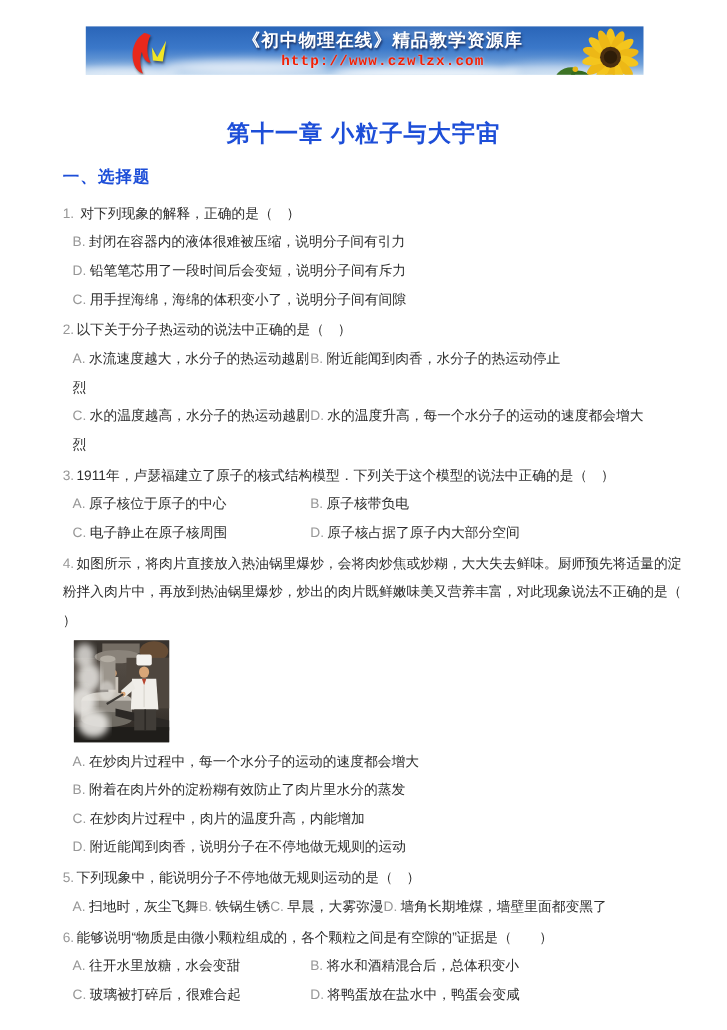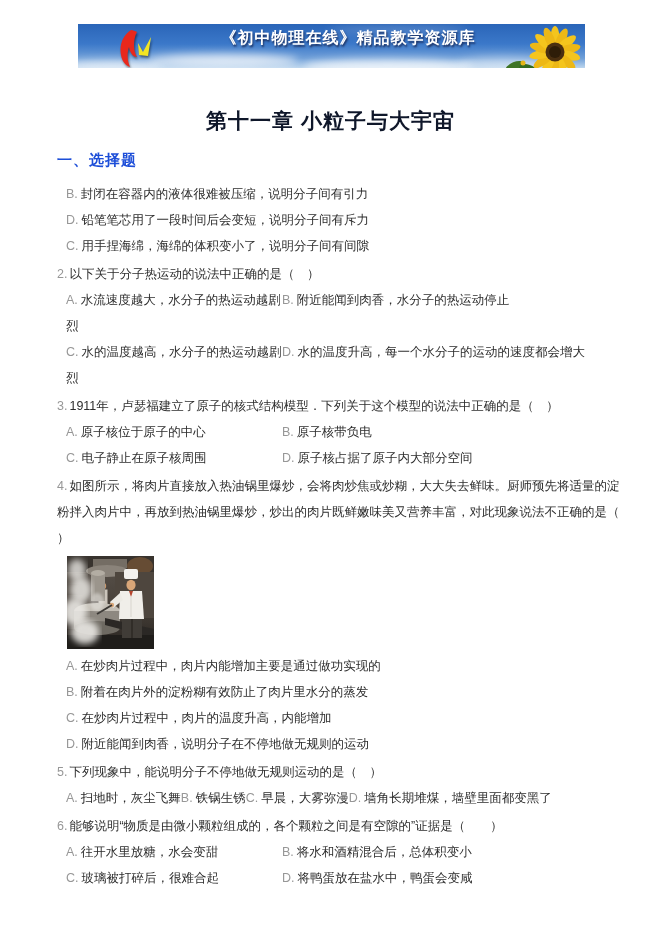--- a/index.html
+++ b/index.html
@@ -30,21 +30,21 @@
   .banner-url {
     margin-top:3px; color:#f21f04; font-family:"Liberation Mono","DejaVu Sans Mono",monospace;
     font-size:13px; font-weight:bold; letter-spacing:1px; white-space:nowrap;
     text-shadow:0 0 2px rgba(255,255,255,.75);
   }
   .sunflower-svg { position:absolute; right:-4px; top:1px; }
 
   
   .doc-title {
     position:absolute; top:107px; left:0; width:100%; margin:0; text-align:center;
-    font-size:21px; font-weight:bold; letter-spacing:1px; color:#0f172a;
+    font-size:21px; font-weight:bold; letter-spacing:1px; color:#1d4ed8;
   }
   .section-heading {
     position:absolute; top:151px; left:57px;
     font-size:15px; font-weight:bold; color:#1d4ed8; letter-spacing:1px;
   }
   .content { position:absolute; top:181px; left:57px; width:565px; }
   .question { margin-bottom:2px; }
   .stem { font-size:12.5px; line-height:26px; color:#2d2d2d; }
   .qnum { color:#979797; margin-right:2px; }
   .opt { font-size:12.5px; line-height:26px; color:#2d2d2d; }
@@ -66,20 +66,21 @@
     <div class="cloud c4"></div>
     <div class="cloud c5"></div>
 
     <svg class="logo-svg" width="44" height="40" viewBox="0 0 44 40">
       <path d="M21 1 C13 6 9 16 11 26 C12 32 15 36 20 38 C17 31 17 24 19 18 C20 24 23 28 27 28 C23 22 23 10 27 3 C25 2 23 1 21 1 Z" fill="#e8281c"></path>
       <path d="M28 14 L33 23 L41 8 L38 27 L29 26 Z" fill="#f2e524"></path>
     </svg>
 
     <div class="banner-text">
       <div class="banner-title">《初中物理在线》精品教学资源库</div>
+      <div class="banner-url">http://www.czwlzx.com</div>
     </div>
 
     <svg class="sunflower-svg" width="96" height="48" viewBox="0 0 96 48">
 
       <ellipse cx="22" cy="42" rx="10" ry="5" fill="#3e7426" transform="rotate(-22 22 42)"></ellipse>
       <ellipse cx="35" cy="44" rx="9" ry="4.5" fill="#346a1f" transform="rotate(14 35 44)"></ellipse>
       <circle cx="30" cy="38" r="2.5" fill="#e6b616"></circle>
 
       <g>
         <ellipse cx="62" cy="13" rx="4.5" ry="12" fill="#f4c51d" transform="rotate(0 62 27)"></ellipse>
@@ -101,20 +102,21 @@
       <circle cx="62" cy="27" r="6" fill="#2e1d08"></circle>
     </svg>
   </div>
 
   <h1 class="doc-title">第十一章 小粒子与大宇宙</h1>
 
   <div class="section-heading">一、选择题</div>
 
   <div class="content">
       <div class="question">
+        <div class="stem"><span class="qnum">1.</span><span> 对下列现象的解释，正确的是（　）</span></div>
         <div class="opts opts-stack">
           <div class="opt"><span class="olabel">B.</span><span>封闭在容器内的液体很难被压缩，说明分子间有引力</span></div>
           <div class="opt"><span class="olabel">D.</span><span>铅笔笔芯用了一段时间后会变短，说明分子间有斥力</span></div>
           <div class="opt"><span class="olabel">C.</span><span>用手捏海绵，海绵的体积变小了，说明分子间有间隙</span></div>
         </div>
       </div>
       <div class="question">
         <div class="stem"><span class="qnum">2.</span><span>以下关于分子热运动的说法中正确的是（　）</span></div>
         <div class="opts opts-grid2">
           <div class="opt"><span class="olabel">A.</span><span>水流速度越大，水分子的热运动越剧烈</span></div>
@@ -183,21 +185,21 @@
 
       <g fill="#eae8e4">
         <ellipse cx="10" cy="14" rx="9" ry="11" opacity="0.8" filter="url(#blur3)"></ellipse>
         <ellipse cx="14" cy="34" rx="11" ry="13" opacity="0.85" filter="url(#blur3)"></ellipse>
         <ellipse cx="8" cy="56" rx="12" ry="14" opacity="0.9" filter="url(#blur3)"></ellipse>
         <ellipse cx="18" cy="76" rx="14" ry="12" opacity="0.9" filter="url(#blur3)"></ellipse>
         <ellipse cx="30" cy="46" rx="7" ry="9" opacity="0.5" filter="url(#blur2)"></ellipse>
       </g>
     </svg>
   <div class="opts opts-stack">
-          <div class="opt"><span class="olabel">A.</span><span>在炒肉片过程中，肉片内能增加主要是通过做功实现的</span></div>
+          <div class="opt"><span class="olabel">A.</span><span>在炒肉片过程中，每一个水分子的运动的速度都会增大</span></div>
           <div class="opt"><span class="olabel">B.</span><span>附着在肉片外的淀粉糊有效防止了肉片里水分的蒸发</span></div>
           <div class="opt"><span class="olabel">C.</span><span>在炒肉片过程中，肉片的温度升高，内能增加</span></div>
           <div class="opt"><span class="olabel">D.</span><span>附近能闻到肉香，说明分子在不停地做无规则的运动</span></div>
         </div>
       </div>
       <div class="question">
         <div class="stem"><span class="qnum">5.</span><span>下列现象中，能说明分子不停地做无规则运动的是（　）</span></div>
         <div class="opts opts-inline">
           <div class="opt"><span class="olabel">A.</span><span>扫地时，灰尘飞舞</span></div>
           <div class="opt"><span class="olabel">B.</span><span>铁锅生锈</span></div>

